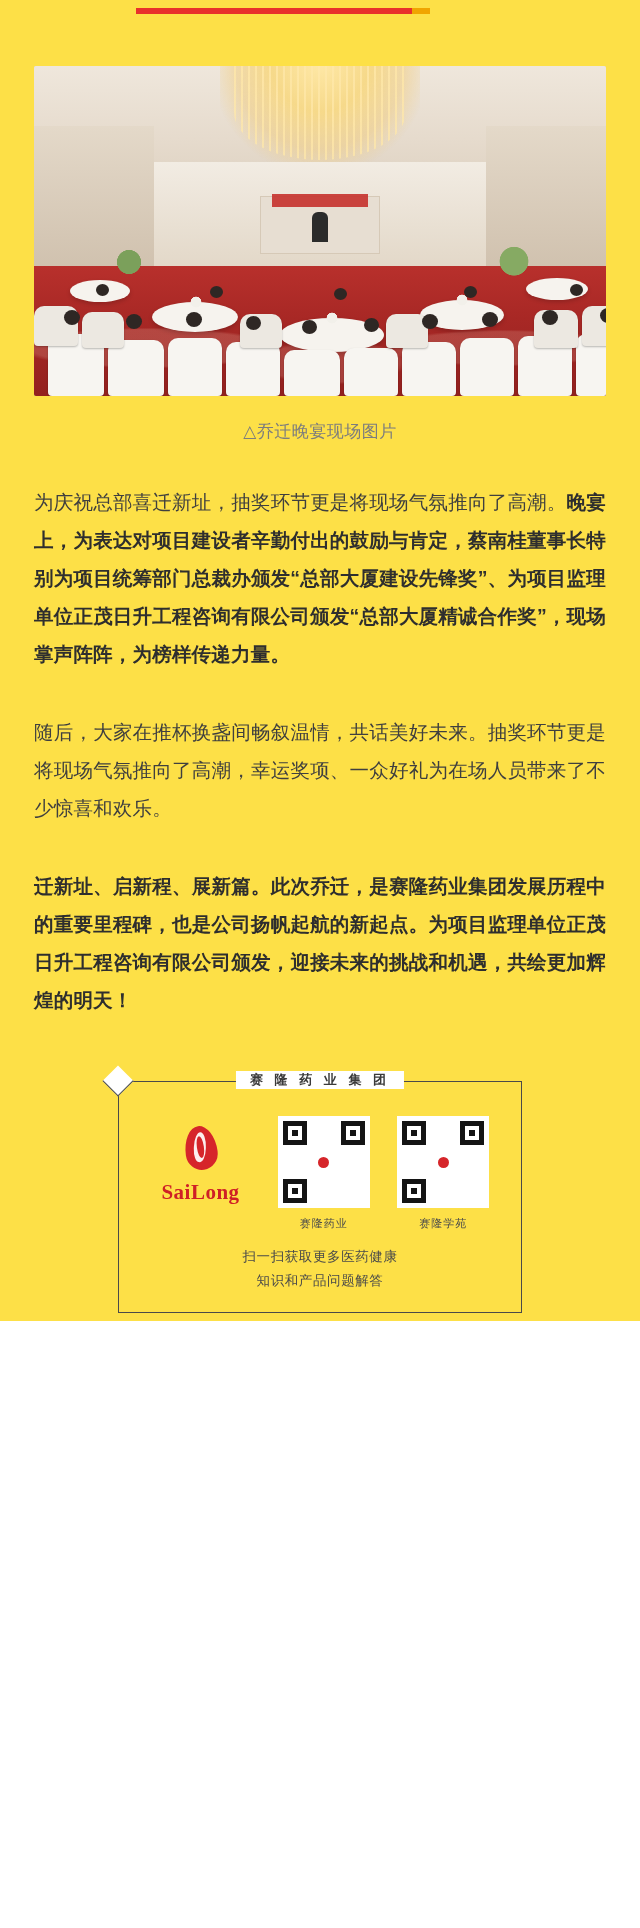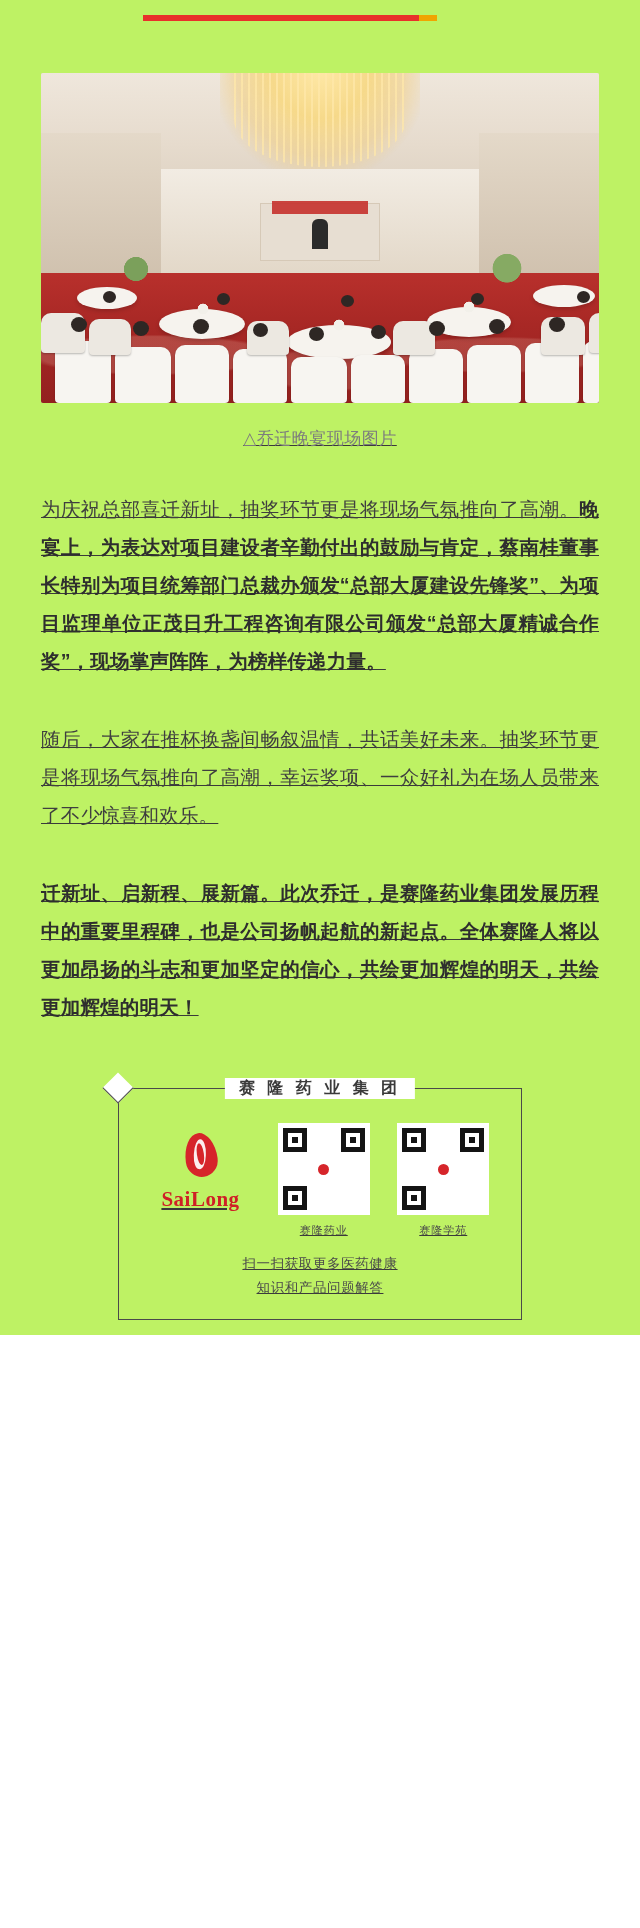--- a/index.html
+++ b/index.html
@@ -10,23 +10,22 @@
   }
   body {
     width: 640px;
     min-height: 1928px;
     font-family: "Liberation Sans", "DejaVu Sans", sans-serif;
     color: #3a3a3a;
   }
   .page {
     width: 640px;
     position: relative;
-    background: #bef264;
-    padding: 15px;
-    text-decoration: underline;
+    background: #fde047;
+    padding: 8px;
   }
   
   .top-bar-wrap {
     height: 14px;
     position: relative;
     overflow: hidden;
   }
   .top-bar {
     position: absolute;
     left: 128px;
@@ -185,21 +184,21 @@
   .card .corner-cut-tl { left:-1px; top:-1px;
     border-right:1px solid #4a4a4a; border-bottom:1px solid #4a4a4a;
     transform: translate(-11px,-11px) rotate(45deg);
     border-top:0; border-left:0;
   }
   .card-title {
     position:absolute;
     top:-11px; left:50%; transform:translateX(-50%);
     background:#ffffff;
     padding: 0 14px;
-    font-size: 16px;
+    font-size: 13px;
     letter-spacing: 4px;
     color:#3a3a3a;
     font-weight: bold;
     white-space: nowrap;
   }
   .card-inner {
     display:flex;
     align-items:flex-start;
     padding: 34px 22px 0 22px;
     gap: 8px;
@@ -372,21 +371,21 @@
         <div class="ph-head" style="left:536px; top:218px; width:13px; height:12px;"></div>
       </div>
     </div>
 
     <div class="caption">△乔迁晚宴现场图片</div>
 
     <p class="para"><span>为庆祝总部喜迁新址，抽奖环节更是将现场气氛推向了高潮。</span><span class="b">晚宴上，为表达对项目建设者辛勤付出的鼓励与肯定，蔡南桂董事长特别为项目统筹部门总裁办颁发“总部大厦建设先锋奖”、为项目监理单位正茂日升工程咨询有限公司颁发“总部大厦精诚合作奖”，现场掌声阵阵，为榜样传递力量。</span></p>
 
     <p class="para"><span>随后，大家在推杯换盏间畅叙温情，共话美好未来。抽奖环节更是将现场气氛推向了高潮，幸运奖项、一众好礼为在场人员带来了不少惊喜和欢乐。</span></p>
 
-    <p class="para bold-all"><span>迁新址、启新程、展新篇。此次乔迁，是赛隆药业集团发展历程中的重要里程碑，也是公司扬帆起航的新起点。全体赛隆人将以更加昂扬的斗志和更加坚定的信心，共绘更加辉煌的明天，共绘更加辉煌的明天！</span></p>
+    <p class="para bold-all"><span>迁新址、启新程、展新篇。此次乔迁，是赛隆药业集团发展历程中的重要里程碑，也是公司扬帆起航的新起点。为项目监理单位正茂日升工程咨询有限公司颁发，迎接未来的挑战和机遇，共绘更加辉煌的明天！</span></p>
 
     <div class="card-wrap">
       <div class="card">
         <div class="corner-cut-tl"></div>
         <div class="card-title">赛 隆 药 业 集 团</div>
 
         <div class="card-inner">
 
           <div class="brand">
             <div class="brand-mark">

